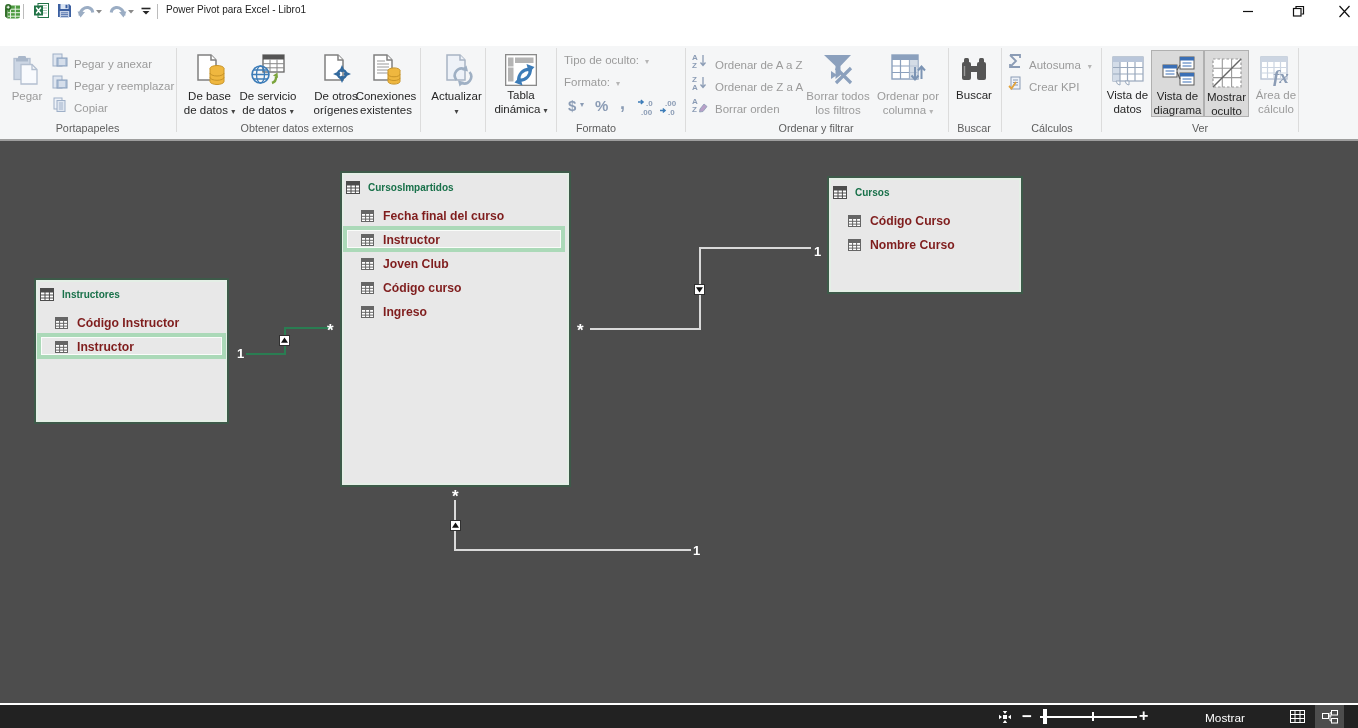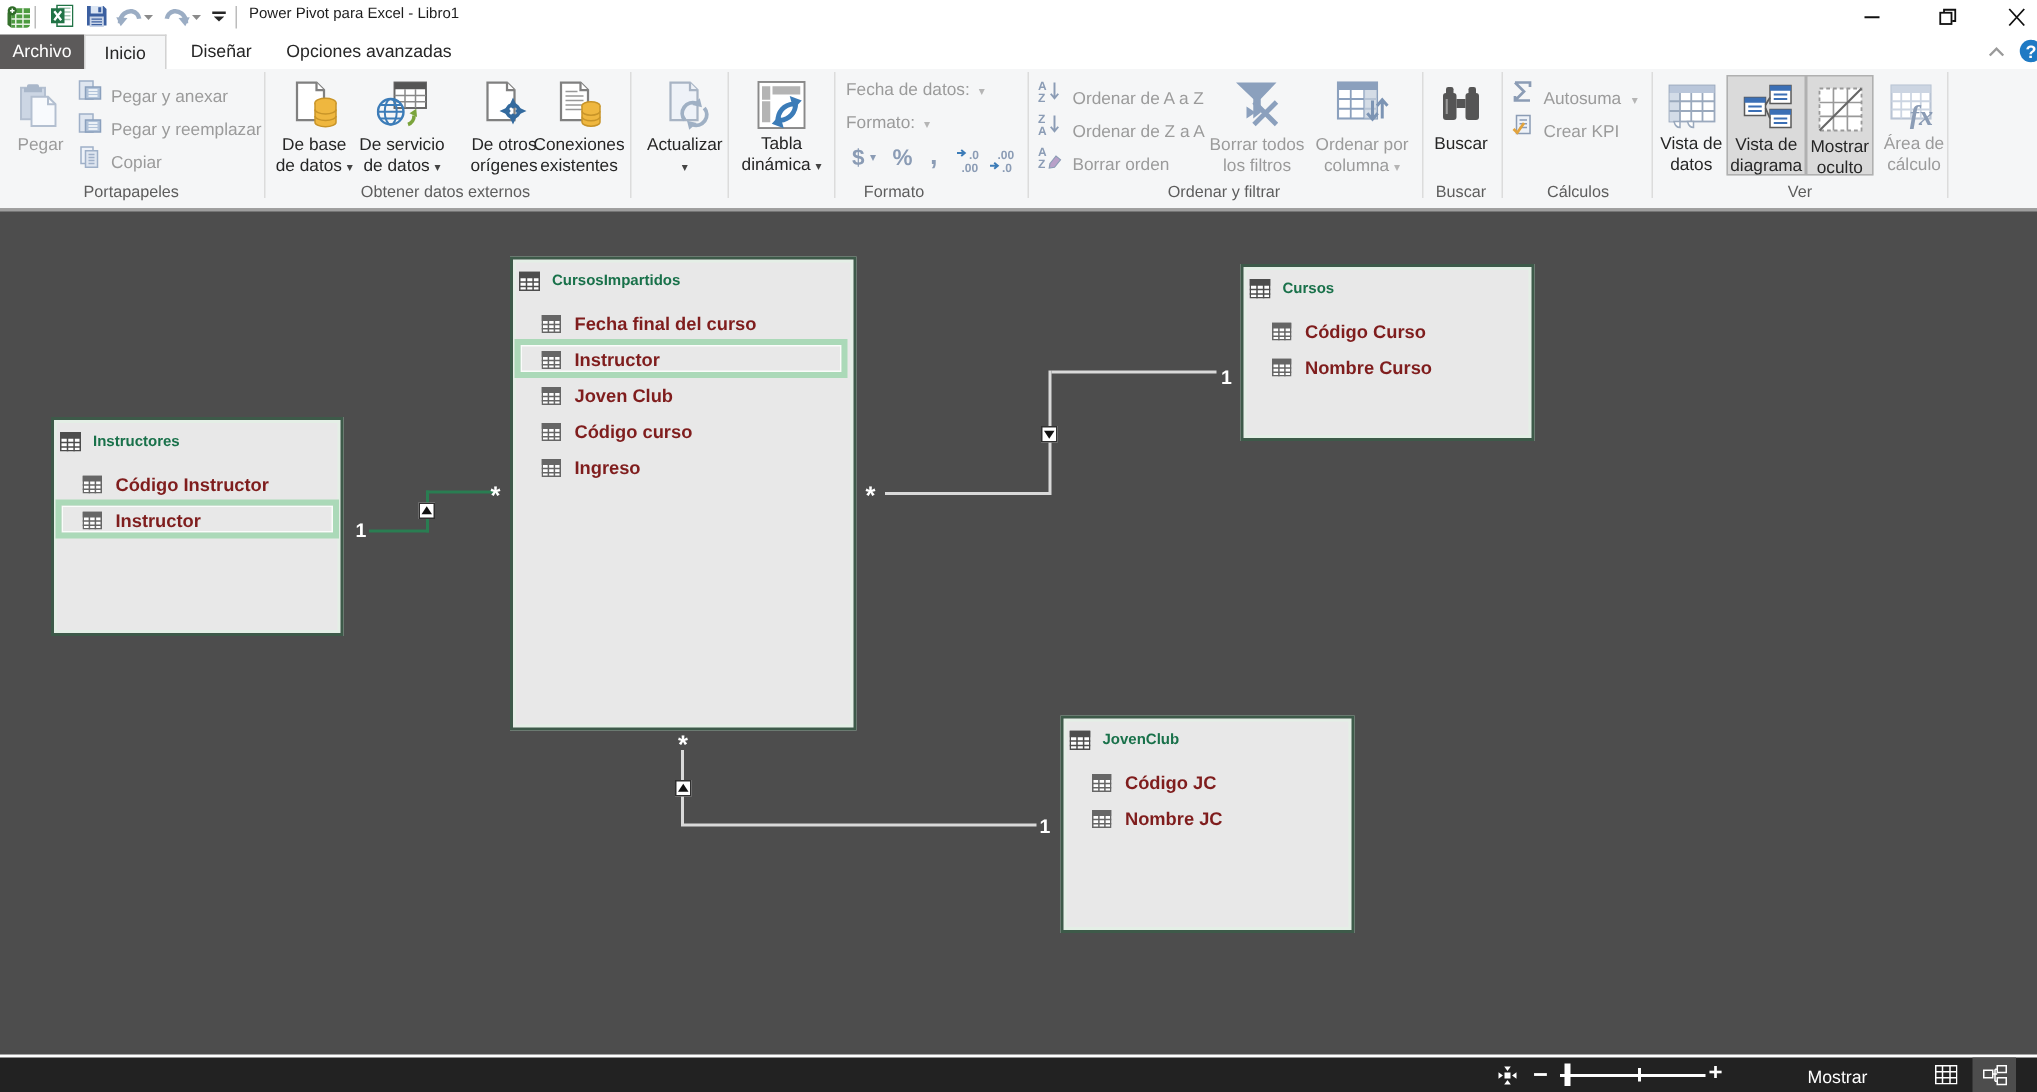--- a/index.html
+++ b/index.html
@@ -91,33 +91,20 @@
     <div class="winbtn" style="left:1236px;width:24px;"><svg width="12" height="23" viewBox="0 0 12 23">
           <path d="M1 11.5 h10" stroke="#111" stroke-width="1.2"></path>
         </svg></div>
     <div class="winbtn" style="left:1286px;width:24px;"><svg width="13" height="23" viewBox="0 0 13 23">
           <rect x="1.5" y="8.5" width="7.5" height="7.5" fill="none" stroke="#111" stroke-width="1.2"></rect>
           <path d="M4 8.5 v-2 h7.5 v7.5 h-2" fill="none" stroke="#111" stroke-width="1.2"></path>
         </svg></div>
     <div class="winbtn" style="left:1332px;width:24px;"><svg width="13" height="23" viewBox="0 0 13 23">
           <path d="M1.5 6 L11.5 17 M11.5 6 L1.5 17" stroke="#111" stroke-width="1.2"></path>
         </svg></div>
-  </div>
-  <div id="tabrow">
-    <div class="tab" id="tab-archivo">Archivo</div>
-    <div class="tab" id="tab-inicio">Inicio</div>
-    <div class="tab" style="left:120px;width:55px;">Diseñar</div>
-    <div class="tab" style="left:186px;width:120px;">Opciones avanzadas</div>
-    <svg style="position:absolute;left:1324px;top:5px;" width="14" height="14" viewBox="0 0 14 14">
-        <path d="M2.5 9 L7 4.5 L11.5 9" fill="none" stroke="#9a9a9a" stroke-width="1.6"></path>
-      </svg>
-    <svg style="position:absolute;left:1345px;top:3px;" width="16" height="16" viewBox="0 0 16 16">
-        <circle cx="9" cy="8" r="7.5" fill="#1f7ac4"></circle>
-        <text x="9" y="12.5" font-size="12" font-weight="bold" fill="#fff" text-anchor="middle" font-family="Liberation Sans">?</text>
-      </svg>
   </div>
   <div id="ribbon">
 
     <div class="bigbtn" style="left:6px; width:42px;">
       <svg width="30" height="32" viewBox="0 0 30 32" style="margin-top:9px;">
         <rect x="2" y="3.5" width="16" height="21" fill="#ccd6e4" stroke="#b3bfd0" stroke-width="1.3"></rect>
         <path d="M6 3.5 v-1.2 a1.2 1.2 0 0 1 1.2 -1.2 h5.6 a1.2 1.2 0 0 1 1.2 1.2 v1.2 h2 v3 H4 v-3 Z" fill="#a9b7ca"></path>
         <path d="M9 9.5 h11 l5 5 v14.5 h-16 Z" fill="#f8fafd" stroke="#b3bfd0" stroke-width="1.3"></path>
         <path d="M20 9.5 v5 h5" fill="none" stroke="#b3bfd0" stroke-width="1.3"></path>
       </svg>
@@ -208,21 +195,21 @@
         <rect x="10" y="3.5" width="18.5" height="5.5" fill="#b4b4b4"></rect>
         <path d="M13.5 27 C13.5 20.5 17.5 15.8 24 15.2" fill="none" stroke="#3c7cb8" stroke-width="3.2"></path>
         <path d="M21.5 10 l8 3 -5.5 6 Z" fill="#3c7cb8"></path>
         <path d="M25.5 14.5 C25.5 21 21.5 25.7 15 26.3" fill="none" stroke="#3c7cb8" stroke-width="3.2"></path>
         <path d="M17.5 31.5 l-8 -3 5.5 -6 Z" fill="#3c7cb8"></path>
       </svg>
       <div class="cap">Tabla<br>dinámica <span style="font-size:8px;color:#444;">▾</span></div>
     </div>
     <div class="rsep" style="left:556px;"></div>
 
-    <div class="small-row" style="left:564px; top:8px;"><span>Fecha de datos:</span><span style="margin-left:6px;font-size:8px;color:#b5b5b5;">▾</span></div>
+    <div class="small-row" style="left:564px; top:8px;"><span>Tipo de oculto:</span><span style="margin-left:6px;font-size:8px;color:#b5b5b5;">▾</span></div>
     <div class="small-row" style="left:564px; top:30px;"><span>Formato:</span><span style="margin-left:6px;font-size:8px;color:#b5b5b5;">▾</span></div>
     <div style="position:absolute; left:568px; top:51px; font-size:15px; font-weight:bold; color:#8b9cb5;">$</div>
     <div style="position:absolute; left:580px; top:54px; font-size:8px; color:#8b9cb5;">▾</div>
     <div style="position:absolute; left:595px; top:51px; font-size:15px; font-weight:bold; color:#8b9cb5;">%</div>
     <div style="position:absolute; left:620px; top:47px; font-size:18px; font-weight:bold; color:#8b9cb5;">,</div>
     <svg style="position:absolute; left:637px; top:52px;" width="20" height="17" viewBox="0 0 20 17">
         <text x="9" y="8" font-size="8" font-weight="bold" fill="#8b9cb5" font-family="Liberation Sans">.0</text>
         <text x="4" y="16.5" font-size="8" font-weight="bold" fill="#8b9cb5" font-family="Liberation Sans">.00</text>
         <path d="M1 4 h4.5 M3.8 2 l2.4 2 -2.4 2" stroke="#3c7cb8" fill="none" stroke-width="1.3"></path>
       </svg>
@@ -472,40 +459,20 @@
           <span>Código Instructor</span>
         </div>
       <div class="dfield" style="left:19px; top:60px;">
           <svg width="13" height="12">
             <use href="#tblico-f"></use>
           </svg>
           <span>Instructor</span>
         </div>
       </div>
 
-    <div class="dtable" style="left:707px; top:338px; width:196px; height:145px;">
-      <div class="dhead">
-          <svg width="14" height="13">
-            <use href="#tblico-h"></use>
-          </svg>
-          <span>JovenClub</span>
-        </div>
-      <div class="dfield" style="left:19px; top:36px;">
-          <svg width="13" height="12">
-            <use href="#tblico-f"></use>
-          </svg>
-          <span>Código JC</span>
-        </div>
-      <div class="dfield" style="left:19px; top:60px;">
-          <svg width="13" height="12">
-            <use href="#tblico-f"></use>
-          </svg>
-          <span>Nombre JC</span>
-        </div>
-    </div>
   </div>
   <div id="statusbar">
     <svg style="position:absolute;left:996px;top:4px;" width="18" height="16" viewBox="0 0 18 16">
       <rect x="7" y="6" width="4" height="4" fill="#fff"></rect>
       <path d="M9 5 l-2.2 -3 h4.4 Z M9 11 l-2.2 3 h4.4 Z M6 8 l-3 -2.2 v4.4 Z M12 8 l3 -2.2 v4.4 Z" fill="#fff"></path>
     </svg>
     <div style="position:absolute;left:1022px;top:2px;color:#fff;font-size:17px;font-weight:bold;">−</div>
     <div style="position:absolute;left:1040px;top:11px;width:97px;height:1.5px;background:#fff;"></div>
     <div style="position:absolute;left:1043px;top:4px;width:4px;height:15px;background:#fff;"></div>
     <div style="position:absolute;left:1092px;top:7px;width:1.5px;height:9px;background:#fff;"></div>

